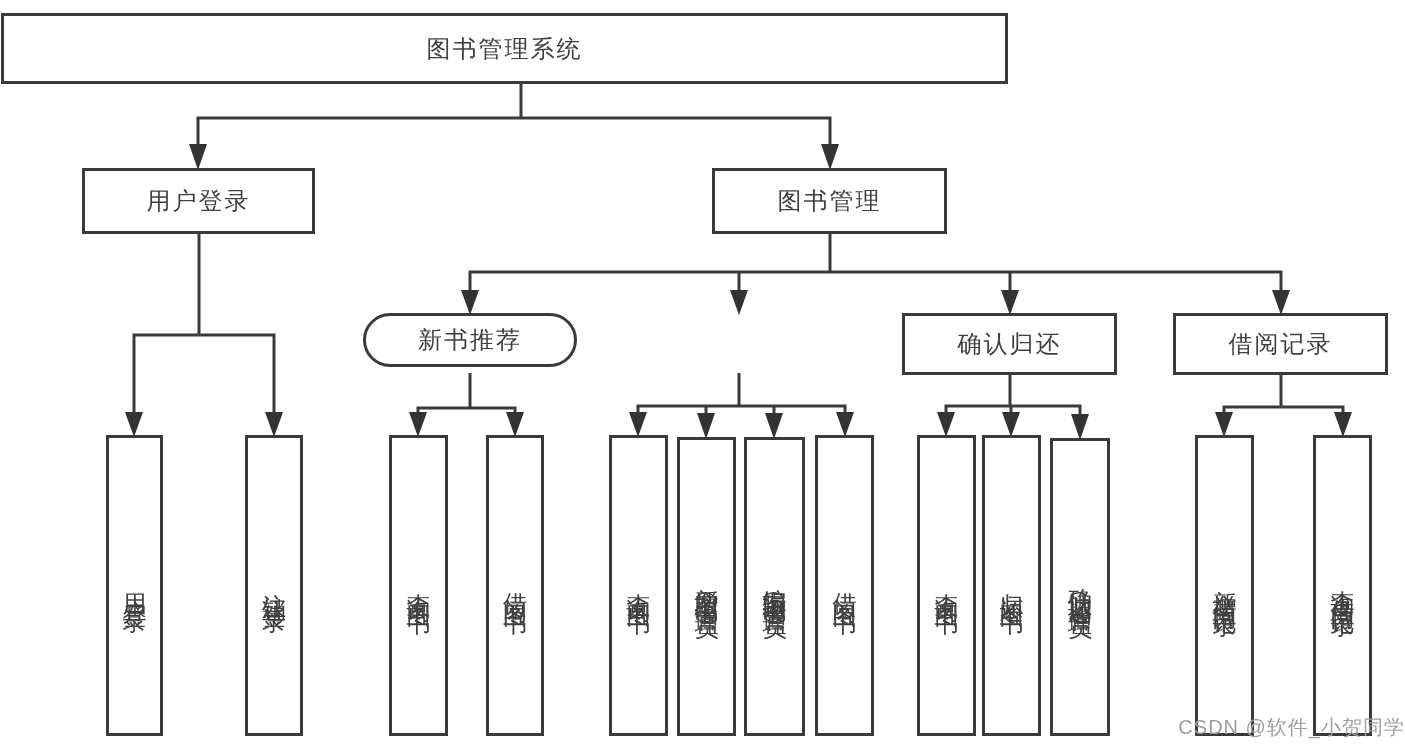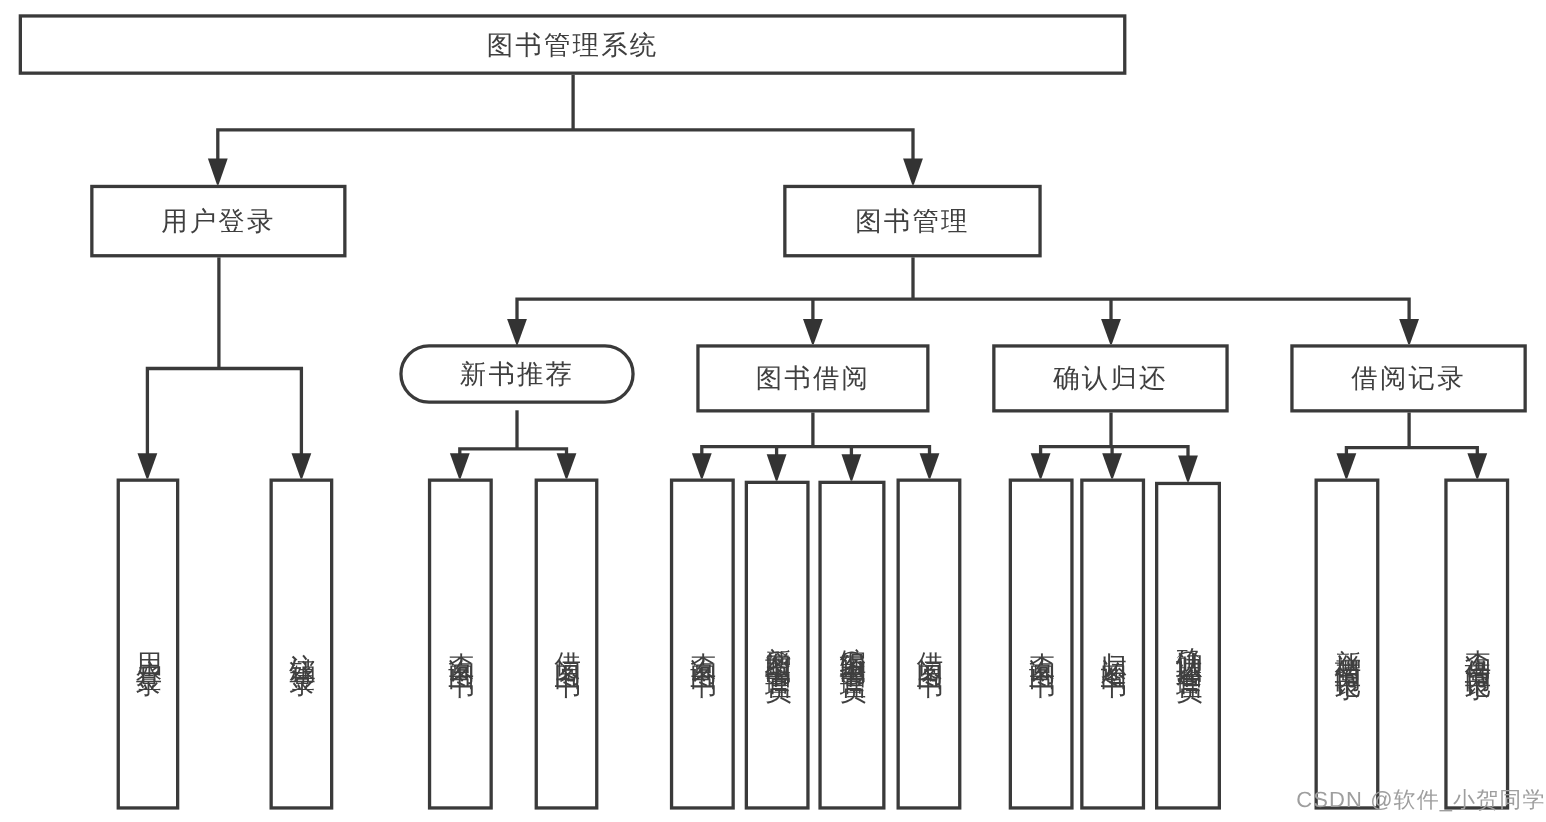--- a/index.html
+++ b/index.html
@@ -71,36 +71,33 @@
       <polygon points="765,413 783,413 774,439"></polygon>
       <polygon points="836,412 854,412 845,437"></polygon>
       <polygon points="937,412 955,412 946,437"></polygon>
       <polygon points="1002,412 1020,412 1011,437"></polygon>
       <polygon points="1071,414 1089,414 1080,440"></polygon>
       <polygon points="1215,412 1233,412 1224,437"></polygon>
       <polygon points="1334,412 1352,412 1343,437"></polygon>
     </g>
   </svg>
 
-  <div class="node h-node" style="left:17px;top:13px;width:1007px;height:55px;">
+  <div class="node h-node" style="left:1px;top:13px;width:1007px;height:71px;">
     <span>图书管理系统</span>
   </div>
 
   <div class="node h-node" style="left:82px;top:168px;width:233px;height:66px;">
     <span>用户登录</span>
   </div>
   <div class="node h-node" style="left:712px;top:168px;width:235px;height:66px;text-align:center;">
     <span>图书管理</span>
   </div>
 
   <div class="node h-node" style="left:363px;top:313px;width:214px;height:54px;border-radius:27px;">
     <span>新书推荐</span>
-  </div>
-  <div class="node h-node" style="left:633px;top:313px;width:212px;height:62px;">
-    <span>图书借阅</span>
   </div>
   <div class="node h-node" style="left:902px;top:313px;width:215px;height:62px;">
     <span>确认归还</span>
   </div>
   <div class="node h-node" style="left:1173px;top:313px;width:215px;height:62px;">
     <span>借阅记录</span>
   </div>
 
   <div class="node v-node" style="left:106px;top:435px;width:57px;height:301px;">
     <span>用户登录</span>

